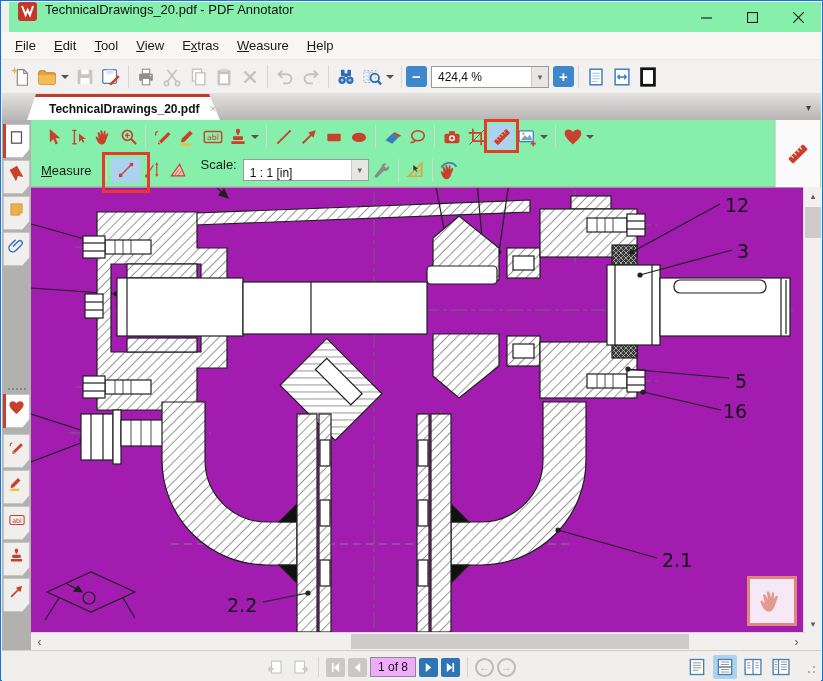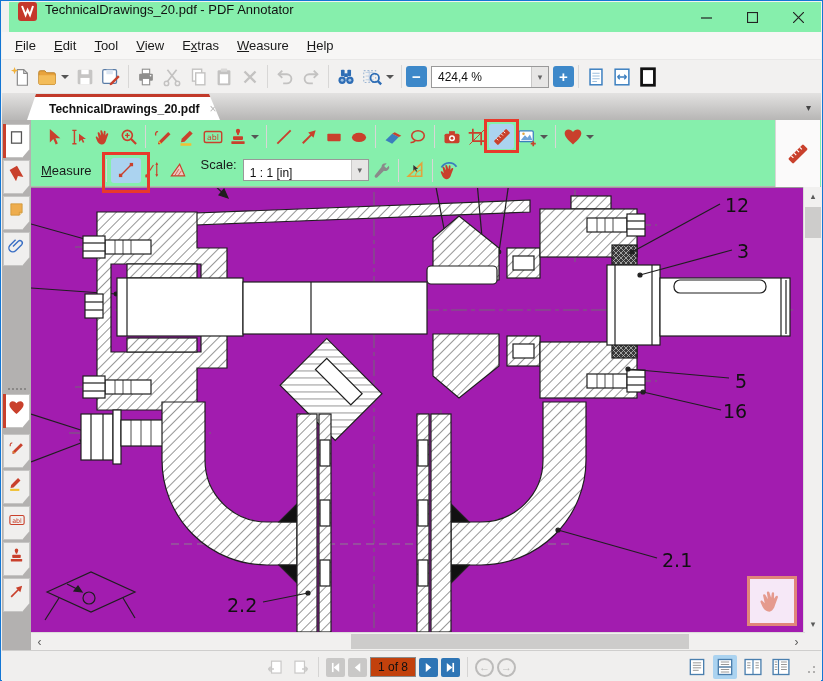--- a/index.html
+++ b/index.html
@@ -62,21 +62,21 @@
   .hthumb{position:absolute;left:320px;top:1px;width:338px;height:15px;background:#cdcccb}
   .harrow{position:absolute;top:0;width:17px;height:17px;display:flex;align-items:center;justify-content:center;color:#5a5a5a;font-size:12px}
   .panbox{position:absolute;left:716px;top:388px;width:50px;height:50px;border:3px solid #e0867a;background:rgba(255,255,255,.9);display:flex;align-items:center;justify-content:center}
   
   .statusbar{position:absolute;left:1px;right:1px;top:649px;height:31px;background:#f0efee;border-top:1px solid #cfcecd}
   .sb-center{position:absolute;left:262px;top:5px;display:flex;align-items:center;gap:3px}
   .sb-right{position:absolute;right:6px;top:4px;display:flex;align-items:center;gap:4px}
   .navsq{width:19px;height:19px;border-radius:2px;display:flex;align-items:center;justify-content:center}
   .navsq.dis{background:#c9c8c7}
   .navsq.ena{background:#2e75b5}
-  .pagebox{width:46px;height:20px;border:1px solid #8a8a8a;background:#c2410c;font-size:12px;display:flex;align-items:center;justify-content:center;color:#111}
+  .pagebox{width:46px;height:20px;border:1px solid #8a8a8a;background:#f0abfc;font-size:12px;display:flex;align-items:center;justify-content:center;color:#111}
   .circ{width:19px;height:19px;border:2px solid #bcbbba;border-radius:50%;display:flex;align-items:center;justify-content:center;color:#bcbbba;font-size:11px;font-weight:bold}
   .layic{width:24px;height:24px;border-radius:2px;display:flex;align-items:center;justify-content:center}
   .layic.sel{background:#abd3f0}
   .grip{width:12px;height:12px;margin-left:6px;position:relative}
   .grip i{position:absolute;width:2px;height:2px;background:#b1b0af}
   .statussep{width:1px;height:20px;background:#d5d4d3;margin:0 4px}
 </style>
 </head>
 <body>
 

